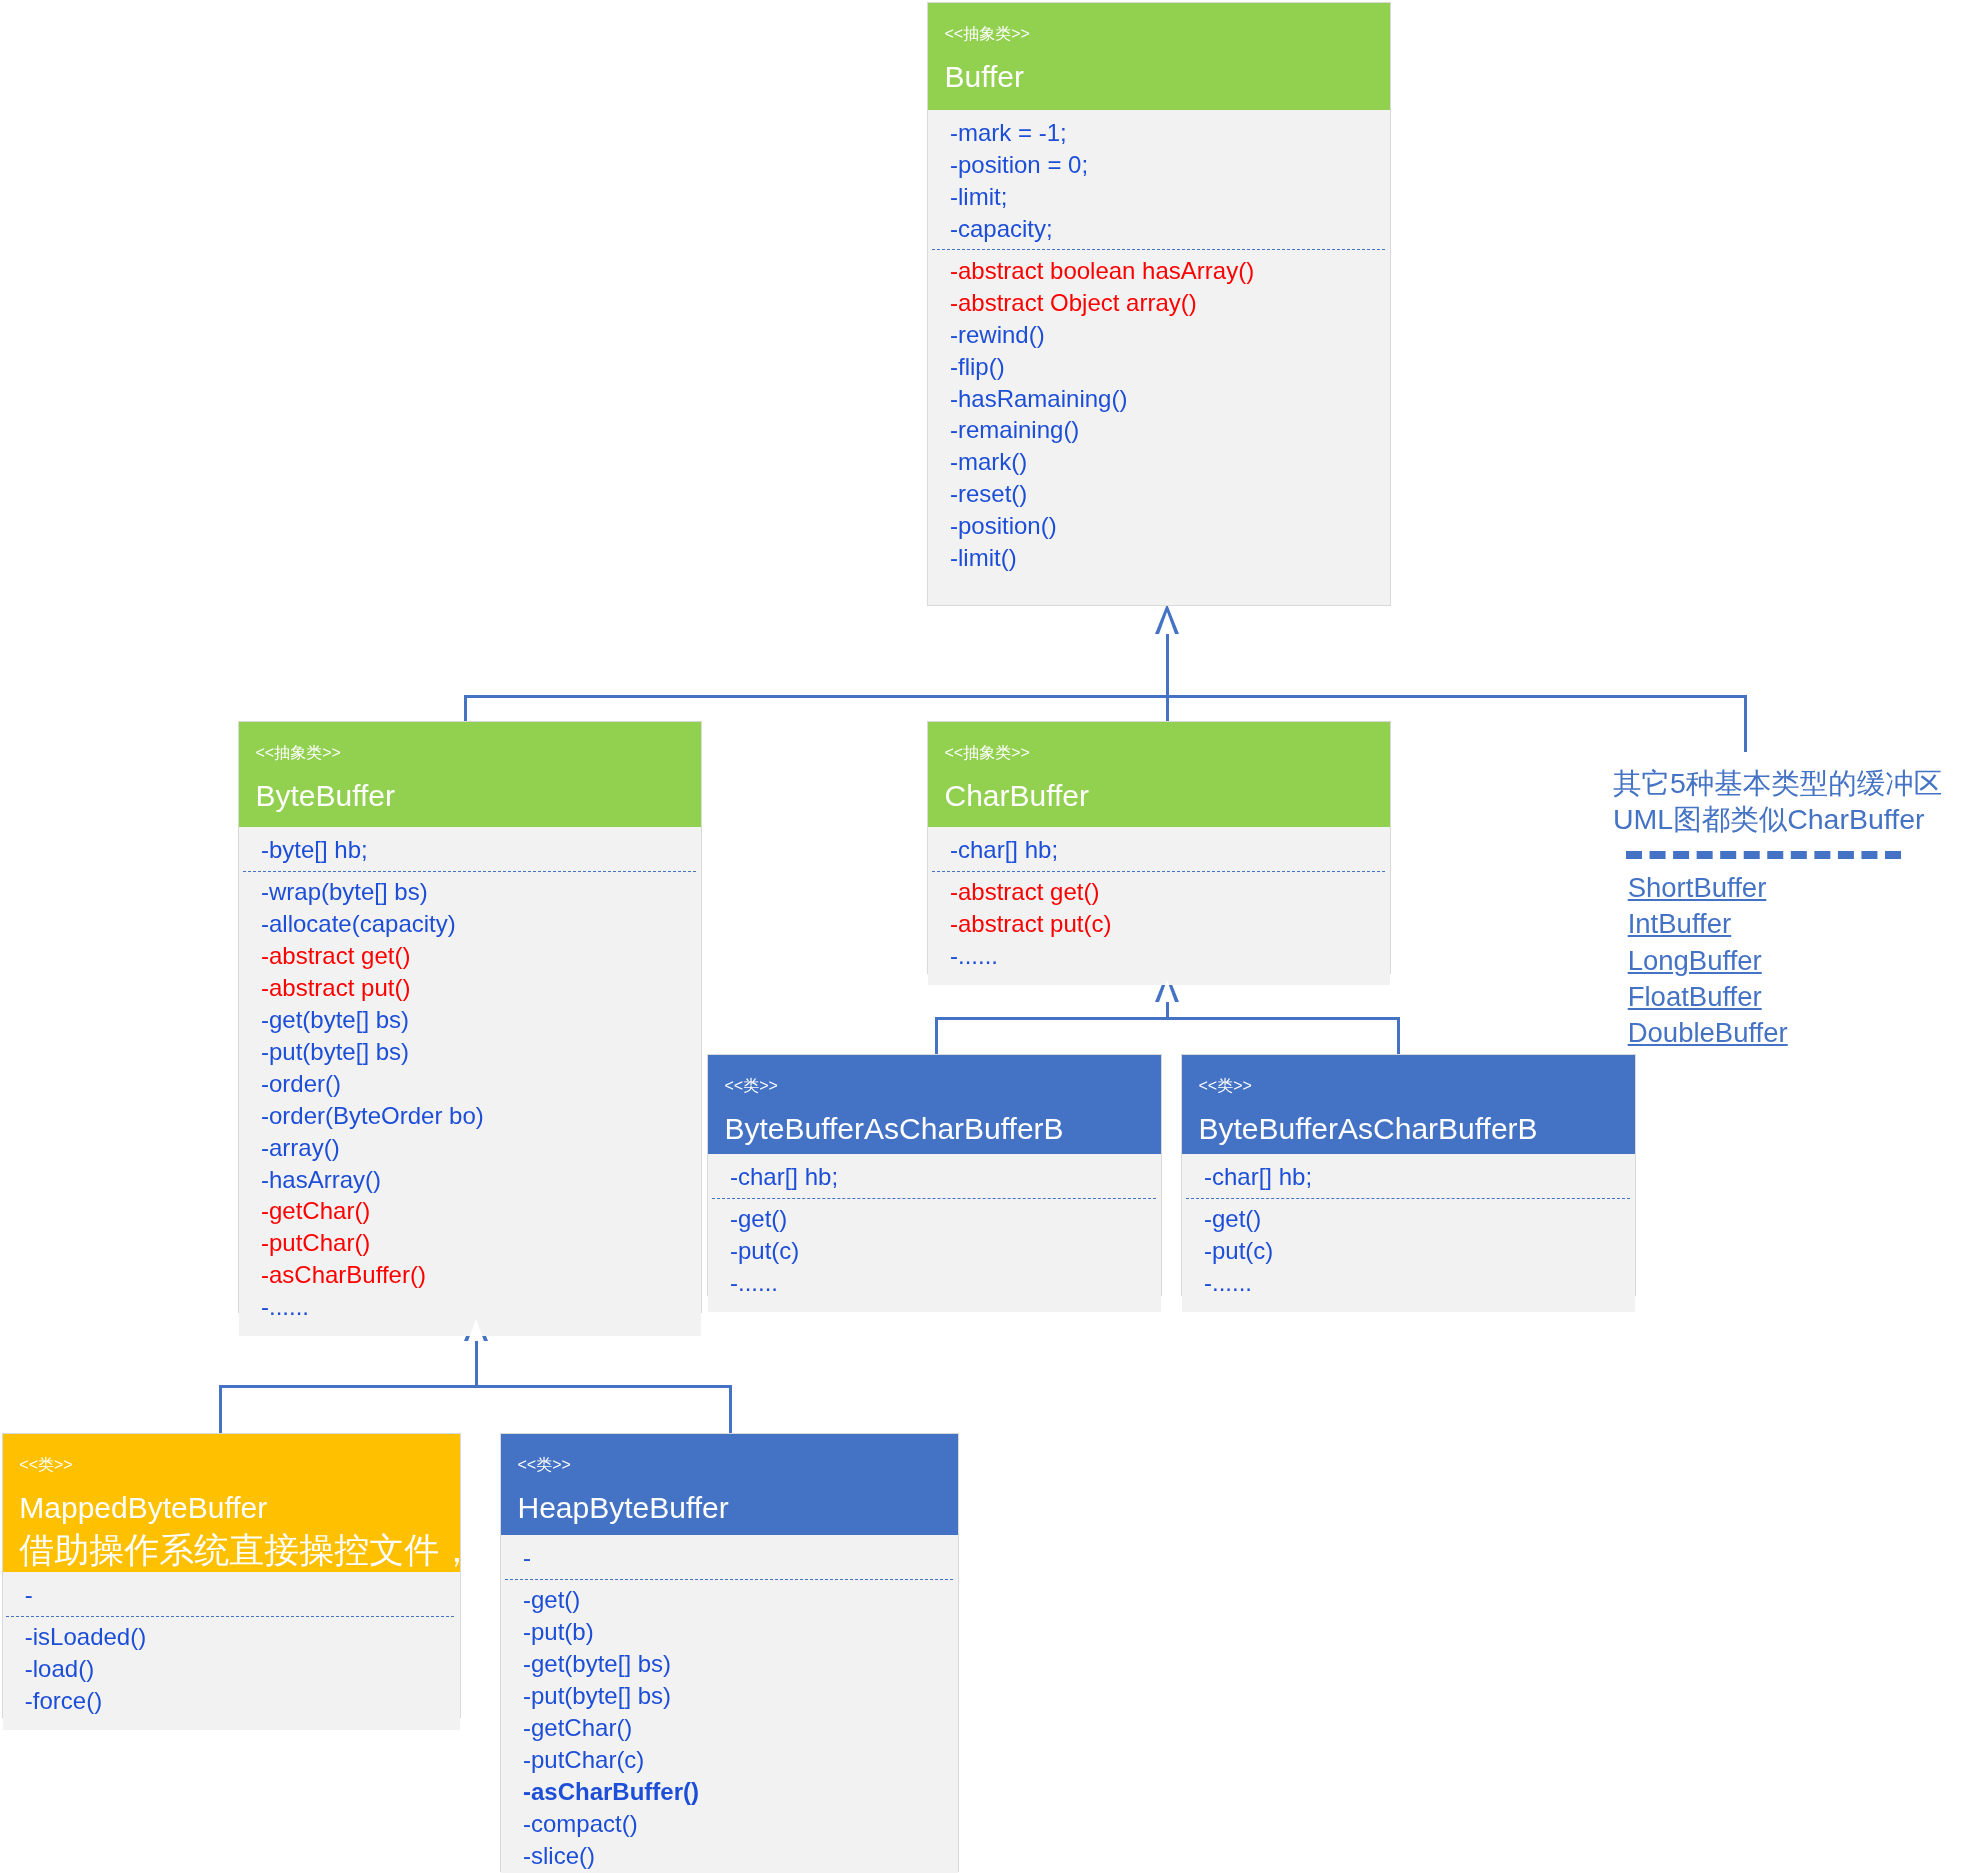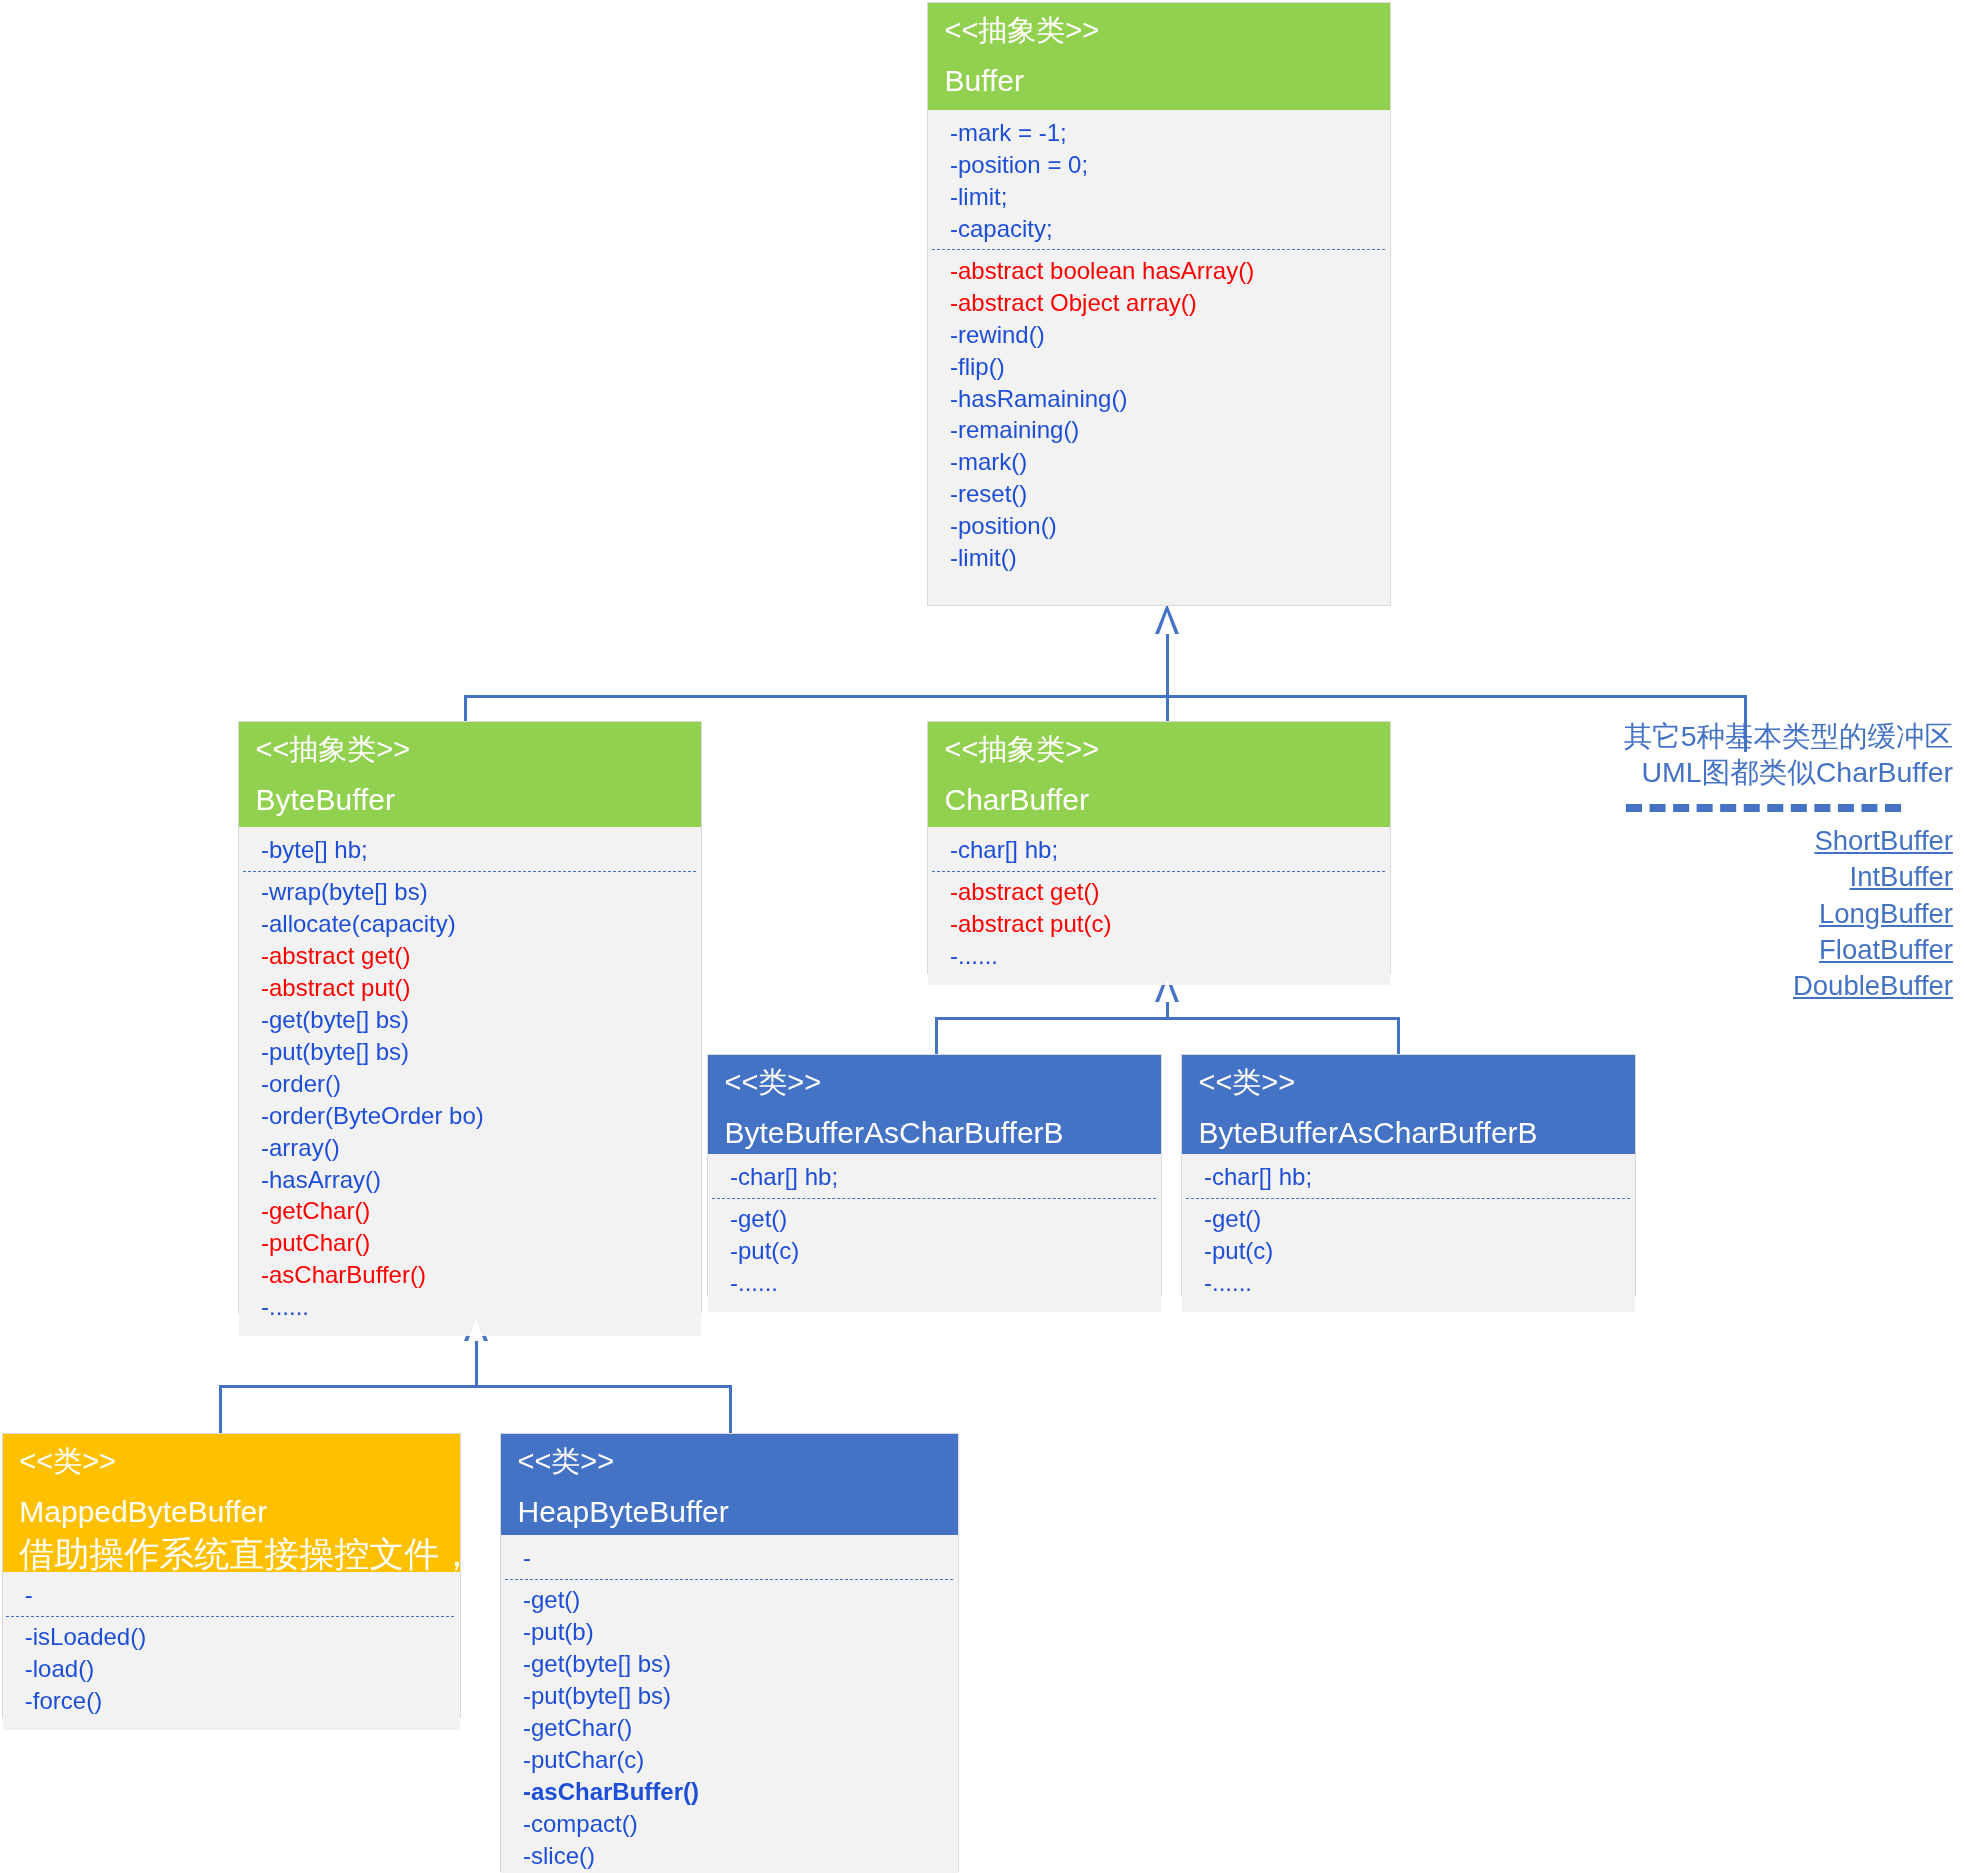--- a/index.html
+++ b/index.html
@@ -28,24 +28,25 @@
   .uml-header {
     box-sizing: border-box;
     padding: 9.2px 16.5px 13px 16.5px;
     color: #ffffff;
   }
   .uml-header.green  { background: #92d050; }
   .uml-header.blue   { background: #4472c4; }
   .uml-header.orange { background: #ffc000; }
 
   .stereotype {
-    font-size: 29px;
+    font-size: 16px;
     line-height: 1.25;
     color: #ffffff;
     white-space: nowrap;
+    margin-top: 12px;
   }
   .class-name {
     font-size: 30px;
     line-height: 1.3;
     margin-top: 13px;
     color: #ffffff;
     white-space: nowrap;
   }
   .class-note {
     font-size: 35px;
@@ -283,21 +284,21 @@
       <div class="member">-put(byte[] bs)</div>
       <div class="member">-getChar()</div>
       <div class="member">-putChar(c)</div>
       <div class="member bold">-asCharBuffer()</div>
       <div class="member">-compact()</div>
       <div class="member">-slice()</div>
       <div class="member">-duplicate()</div>
     </div>
   </div>
 
-  <div class="note-block" style="left:1613px; top:718px; width:340px;text-align:right;">
+  <div class="note-block" style="left:1613px; top:765px; width:340px;">
     <div class="note-line">其它5种基本类型的缓冲区</div>
     <div class="note-line">UML图都类似CharBuffer</div>
     <div class="note-sep"></div>
     <div class="note-item">ShortBuffer</div>
     <div class="note-item">IntBuffer</div>
     <div class="note-item">LongBuffer</div>
     <div class="note-item">FloatBuffer</div>
     <div class="note-item">DoubleBuffer</div>
   </div>
 

